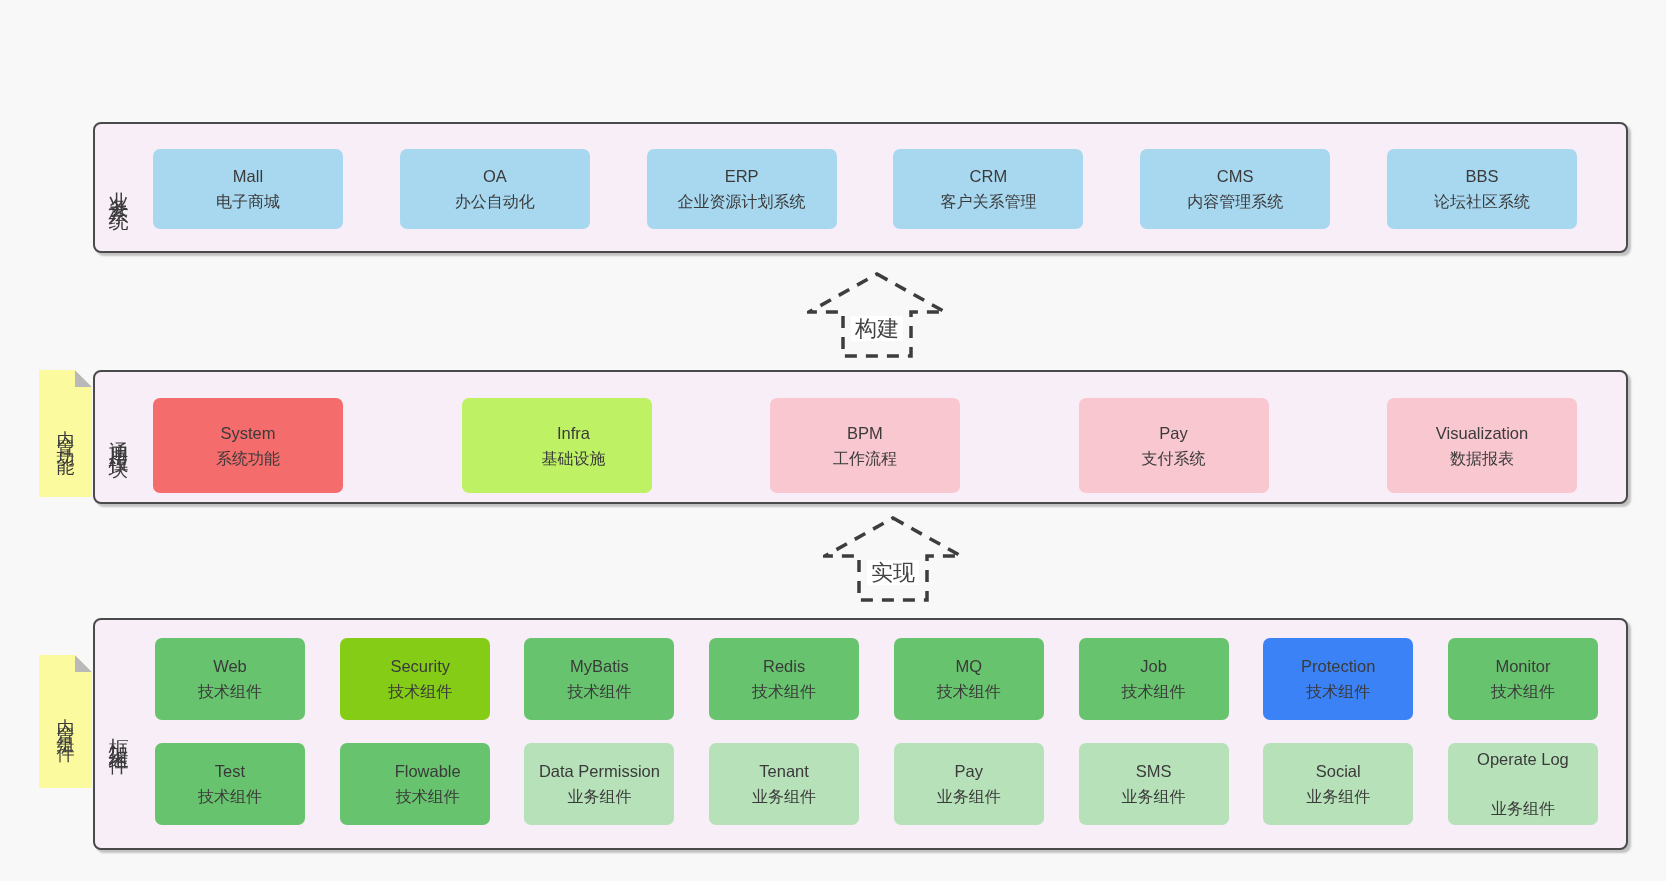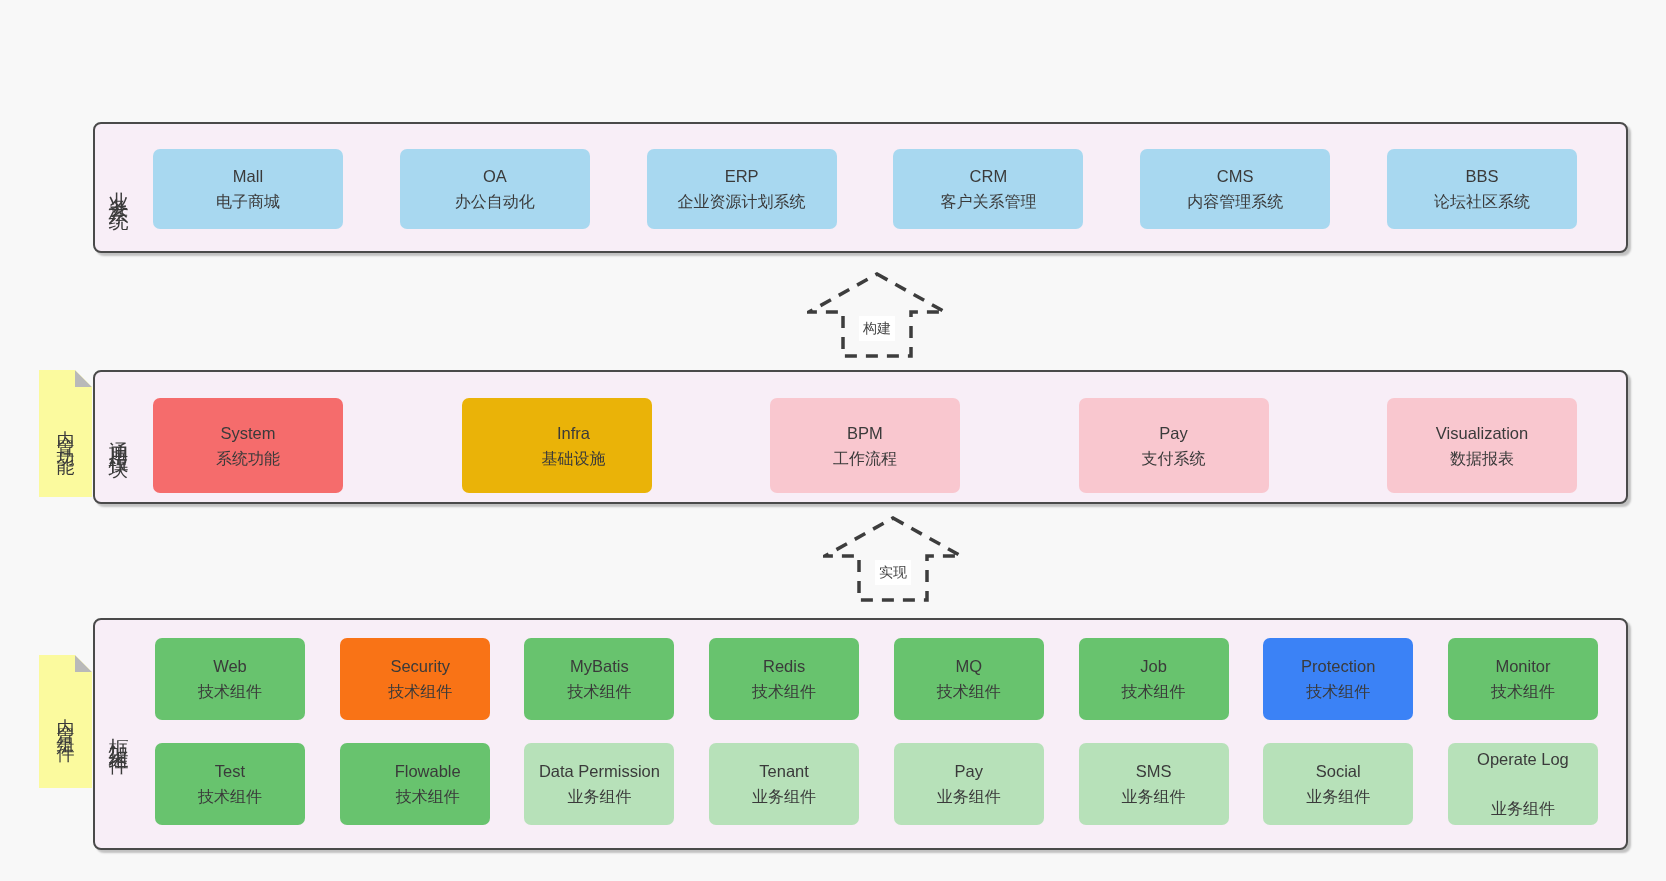--- a/index.html
+++ b/index.html
@@ -72,21 +72,21 @@
     stroke: var(--arrow, #3d3d3d);
     stroke-width: 3.5;
     stroke-dasharray: 12 9;
   }
   .arrow-label {
     position: absolute;
     left: 50%;
     top: 44px;
     transform: translateX(-50%);
     background: var(--label-bg, #ffffff);
-    font-size: 14px;
+    font-size: 22px;
     line-height: 23px;
     padding: 1px 4px;
     color: #444444;
     white-space: nowrap;
   }
 
   
   .sticky {
     position: absolute;
     width: 53px;
@@ -155,21 +155,21 @@
     <div class="arrow-label">构建</div>
   </div>
 
   <section class="layer" style="left:93px; top:370px; width:1535px; height:134px">
     <div class="layer-label">通用模块</div>
     <div class="row row-6" style="top:26px">
         <div class="box box-md" style="background: rgb(245, 108, 108);">
           <div class="name">System</div>
           <div class="desc">系统功能</div>
         </div>
-        <div class="box box-md" style="background: #eab308; padding-left: 48px;">
+        <div class="box box-md" style="background: #bef264; padding-left: 48px;">
           <div class="name">Infra</div>
           <div class="desc">基础设施</div>
         </div>
         <div class="box box-md" style="background: rgb(249, 199, 207);">
           <div class="name">BPM</div>
           <div class="desc">工作流程</div>
         </div>
         <div class="box box-md" style="background: rgb(249, 199, 207);">
           <div class="name">Pay</div>
           <div class="desc">支付系统</div>
@@ -193,21 +193,21 @@
     <div class="arrow-label">实现</div>
   </div>
 
   <section class="layer" style="left:93px; top:618px; width:1535px; height:232px">
     <div class="layer-label">框架组件</div>
     <div class="row row-8" style="top:18px">
         <div class="box box-sm" style="background: rgb(104, 195, 110);">
           <div class="name">Web</div>
           <div class="desc">技术组件</div>
         </div>
-        <div class="box box-sm" style="background: #f97316; padding-left: 25px;">
+        <div class="box box-sm" style="background: #84cc16; padding-left: 25px;">
           <div class="name">Security</div>
           <div class="desc">技术组件</div>
         </div>
         <div class="box box-sm" style="background: rgb(104, 195, 110);">
           <div class="name">MyBatis</div>
           <div class="desc">技术组件</div>
         </div>
         <div class="box box-sm" style="background: rgb(104, 195, 110);">
           <div class="name">Redis</div>
           <div class="desc">技术组件</div>

